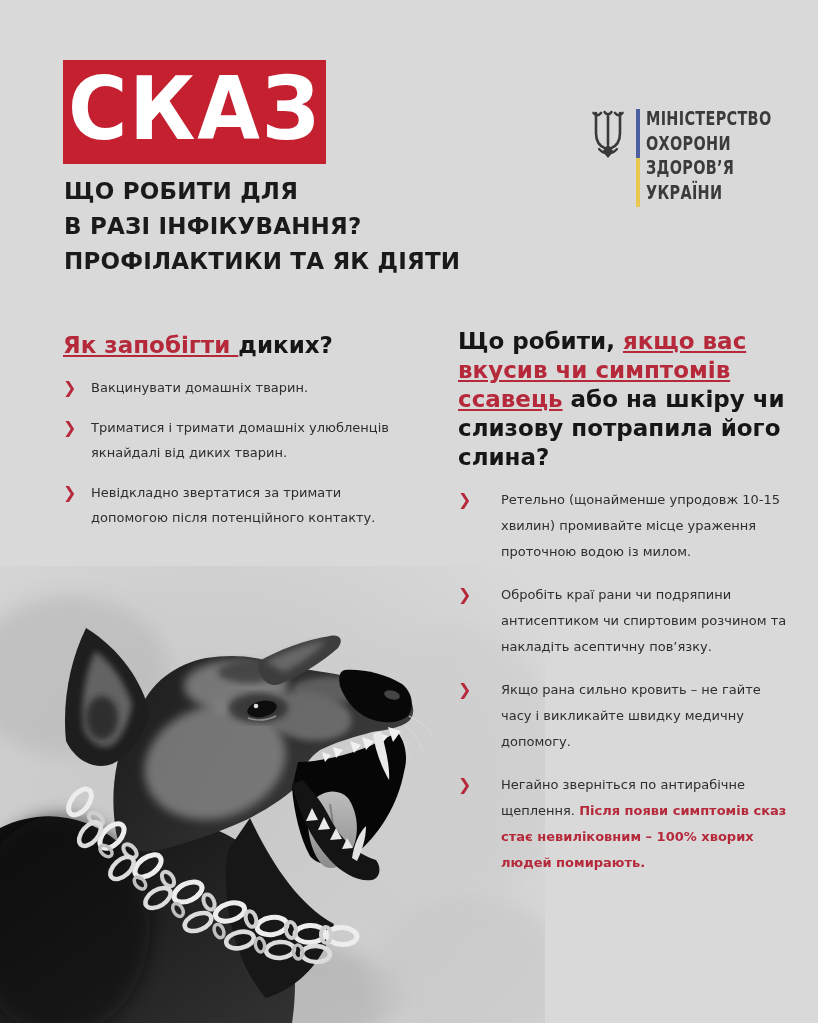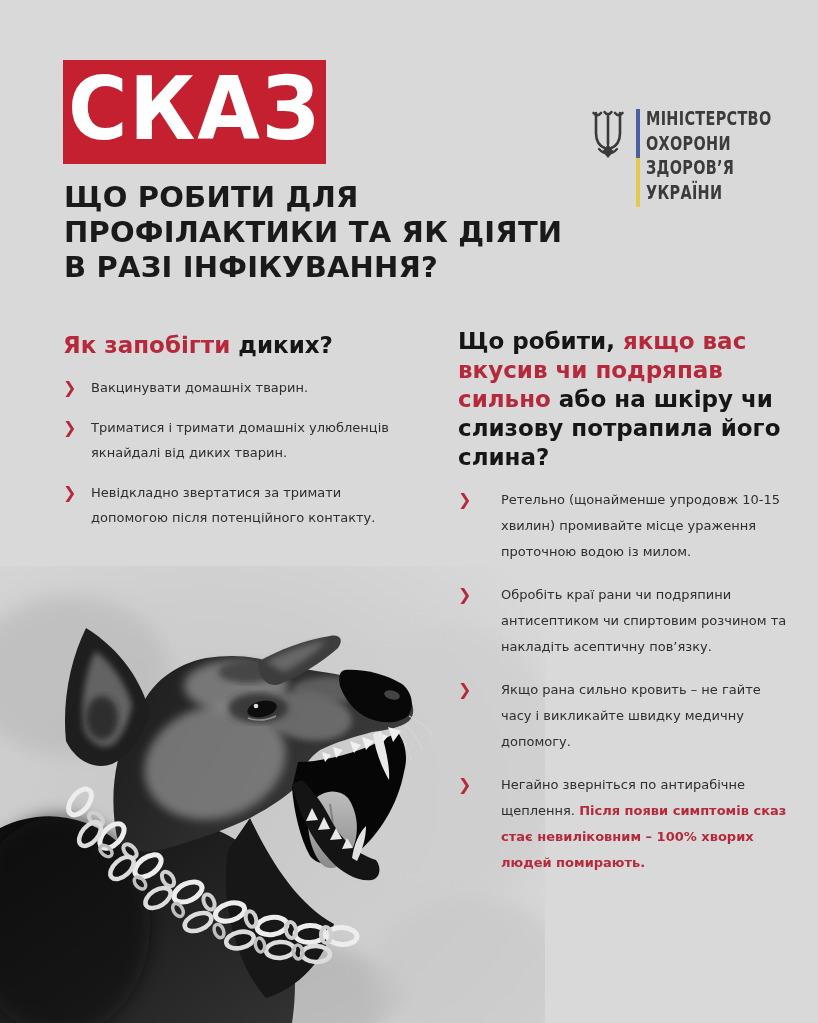--- a/index.html
+++ b/index.html
@@ -28,29 +28,29 @@
   
   #ministry{left:588px;top:58px;display:flex;align-items:flex-start;z-index:3;margin-top:48px;}
   #ministry .trident{width:40px;height:52px;margin-top:2px;}
   #ministry .bar{width:4px;height:98px;margin:3px 6px 0 8px;
                  background:linear-gradient(to bottom,var(--flag-blue) 0 50%,var(--flag-yellow) 50% 100%);}
   #ministry .name{font-weight:bold;font-size:19px;line-height:24.5px;
                   color:var(--ministry-text);letter-spacing:.4px;
                   transform:scaleX(.76);transform-origin:left top;white-space:nowrap;}
 
   
-  #main-heading{left:64px;top:180px;width:600px;font-weight:bold;font-size:29px;
+  #main-heading{left:64px;top:174px;width:600px;font-weight:bold;font-size:23px;
                 line-height:35px;color:var(--heading-text);letter-spacing:.2px;z-index:3;}
 
   
   .col{z-index:2}
   #col-left{left:63px;top:331px;width:345px;}
   #col-right{left:458px;top:327px;width:332px;}
   .col-title{font-weight:bold;font-size:23px;line-height:29px;color:#161616;margin-bottom:15px;}
-  .col-title .seg-red{color:var(--accent-red);}
+  .col-title .seg-red{color:var(--accent-red);text-decoration:underline;}
   .bullets{display:block}
   .bullet{display:flex;margin-bottom:15px;}
   #col-right .bullet{margin-bottom:17px;}
   .chevron{flex:0 0 18px;margin-right:10px;color:var(--accent-red);
            font-weight:bold;font-size:16px;line-height:25px;}
   .bullet-text{font-size:13px;line-height:25px;color:var(--body-text);}
   #col-left .bullet-text{width:300px;}
   #col-right .bullet-text{width:288px;line-height:26px;margin-left:15px;}
   #col-right .chevron{line-height:26px;}
   .bullet-text .seg-red-bold{color:var(--accent-red);font-weight:bold;}
@@ -83,22 +83,22 @@
   <div class="name">
       <div>МІНІСТЕРСТВО</div>
       <div>ОХОРОНИ</div>
       <div>ЗДОРОВ’Я</div>
       <div>УКРАЇНИ</div>
     </div>
 </div>
 
 <div class="abs" id="main-heading">
     <div>ЩО РОБИТИ ДЛЯ</div>
+    <div>В РАЗІ ІНФІКУВАННЯ?</div>
     <div>ПРОФІЛАКТИКИ ТА ЯК ДІЯТИ</div>
-    <div>В РАЗІ ІНФІКУВАННЯ?</div>
   </div>
 
 <div class="abs col" id="col-left">
   <div class="col-title"><span class="seg-red">Як запобігти </span><span class="seg-dark">диких?</span></div>
   <div class="bullets">
       <div class="bullet">
         <span class="chevron">❯</span>
         <div class="bullet-text"><span class="seg-dark">Вакцинувати домашніх тварин.</span></div>
       </div>
       <div class="bullet">
@@ -106,21 +106,21 @@
         <div class="bullet-text"><span class="seg-dark">Триматися і тримати домашніх улюбленців якнайдалі від диких тварин.</span></div>
       </div>
       <div class="bullet">
         <span class="chevron">❯</span>
         <div class="bullet-text"><span class="seg-dark">Невідкладно звертатися за тримати допомогою після потенційного контакту.</span></div>
       </div>
     </div>
 </div>
 
 <div class="abs col" id="col-right">
-  <div class="col-title"><span class="seg-dark">Що робити, </span><span class="seg-red">якщо вас вкусив чи подряпав сильно</span><span class="seg-dark"> або на шкіру чи слизову потрапила його слина?</span></div>
+  <div class="col-title"><span class="seg-dark">Що робити, </span><span class="seg-red">якщо вас вкусив чи симптомів ссавець</span><span class="seg-dark"> або на шкіру чи слизову потрапила його слина?</span></div>
   <div class="bullets">
       <div class="bullet">
         <span class="chevron">❯</span>
         <div class="bullet-text"><span class="seg-dark">Ретельно (щонайменше упродовж 10-15 хвилин) промивайте місце ураження проточною водою із милом.</span></div>
       </div>
       <div class="bullet">
         <span class="chevron">❯</span>
         <div class="bullet-text"><span class="seg-dark">Обробіть краї рани чи подряпини антисептиком чи спиртовим розчином та накладіть асептичну пов’язку.</span></div>
       </div>
       <div class="bullet">

